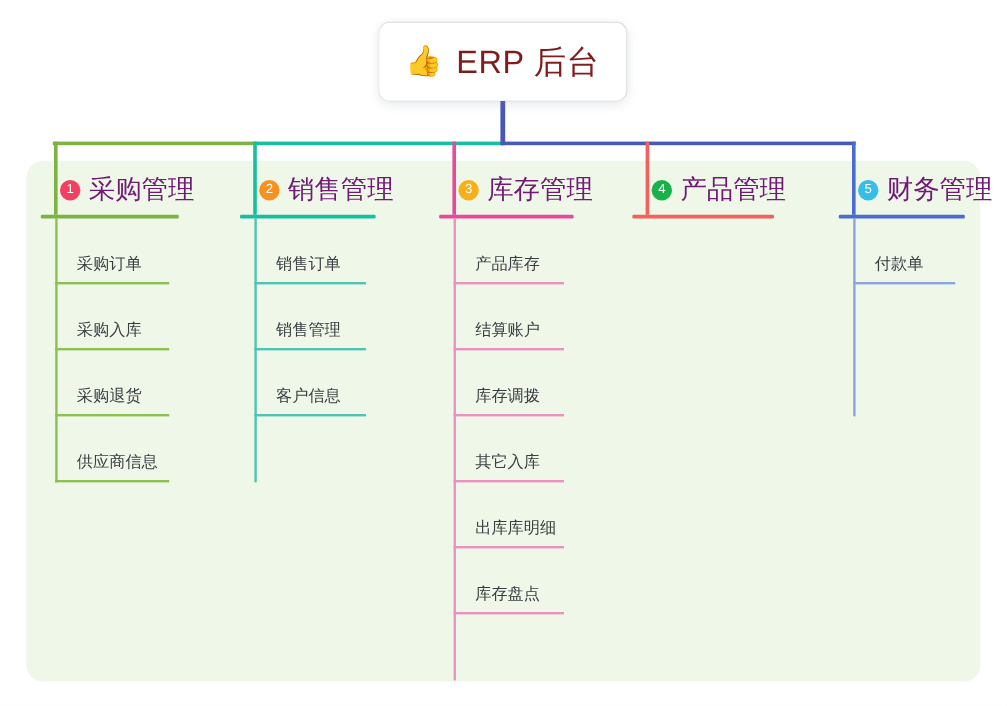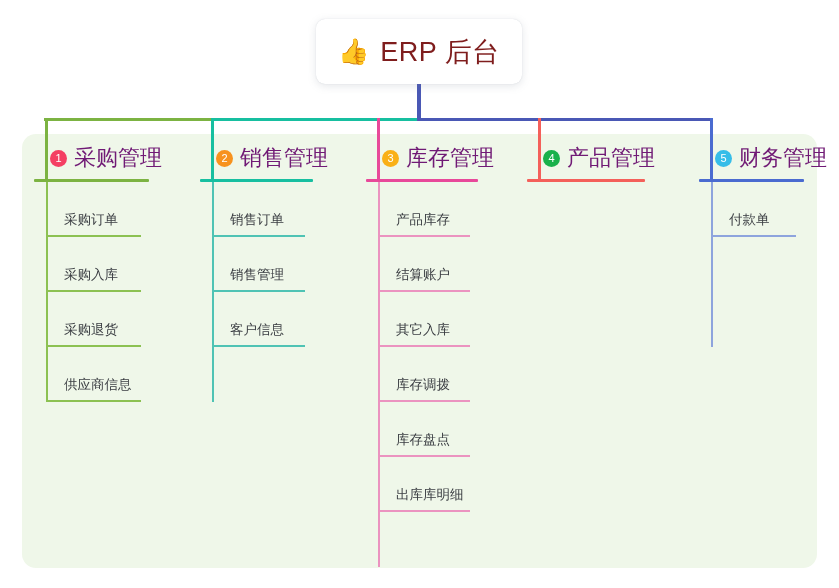--- a/index.html
+++ b/index.html
@@ -220,33 +220,33 @@
           <div class="spine" style="background: rgb(235, 147, 192); height: 385px;"></div>
           <div class="item">
             <span class="item-label">产品库存</span>
             <div class="item-rule" style="background: rgb(235, 147, 192); width: 92px;"></div>
           </div>
           <div class="item">
             <span class="item-label">结算账户</span>
             <div class="item-rule" style="background: rgb(235, 147, 192); width: 92px;"></div>
           </div>
           <div class="item">
+            <span class="item-label">库存调拨</span>
+            <div class="item-rule" style="background: rgb(235, 147, 192); width: 92px;"></div>
+          </div>
+          <div class="item">
             <span class="item-label">其它入库</span>
             <div class="item-rule" style="background: rgb(235, 147, 192); width: 92px;"></div>
           </div>
           <div class="item">
-            <span class="item-label">库存调拨</span>
+            <span class="item-label">出库库明细</span>
             <div class="item-rule" style="background: rgb(235, 147, 192); width: 92px;"></div>
           </div>
           <div class="item">
             <span class="item-label">库存盘点</span>
-            <div class="item-rule" style="background: rgb(235, 147, 192); width: 92px;"></div>
-          </div>
-          <div class="item">
-            <span class="item-label">出库库明细</span>
             <div class="item-rule" style="background: rgb(235, 147, 192); width: 92px;"></div>
           </div>
         </div>
       </div>
       <div class="col" style="left: 527px;">
         <div class="col-head">
           <span class="badge" style="background: rgb(25, 177, 75);">4</span>
           <span class="col-title">产品管理</span>
         </div>
         <div class="head-rule" style="width: 118px; background: rgb(244, 96, 90);"></div>

